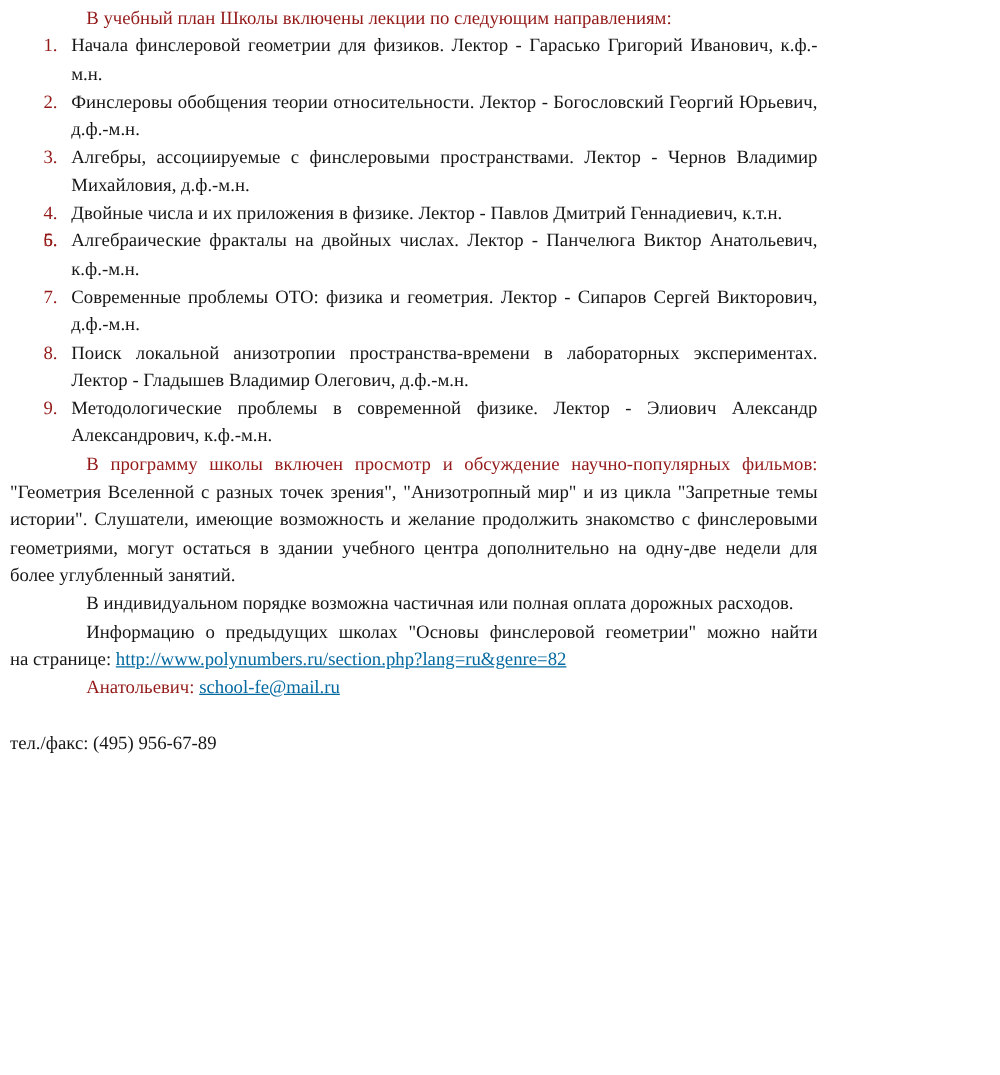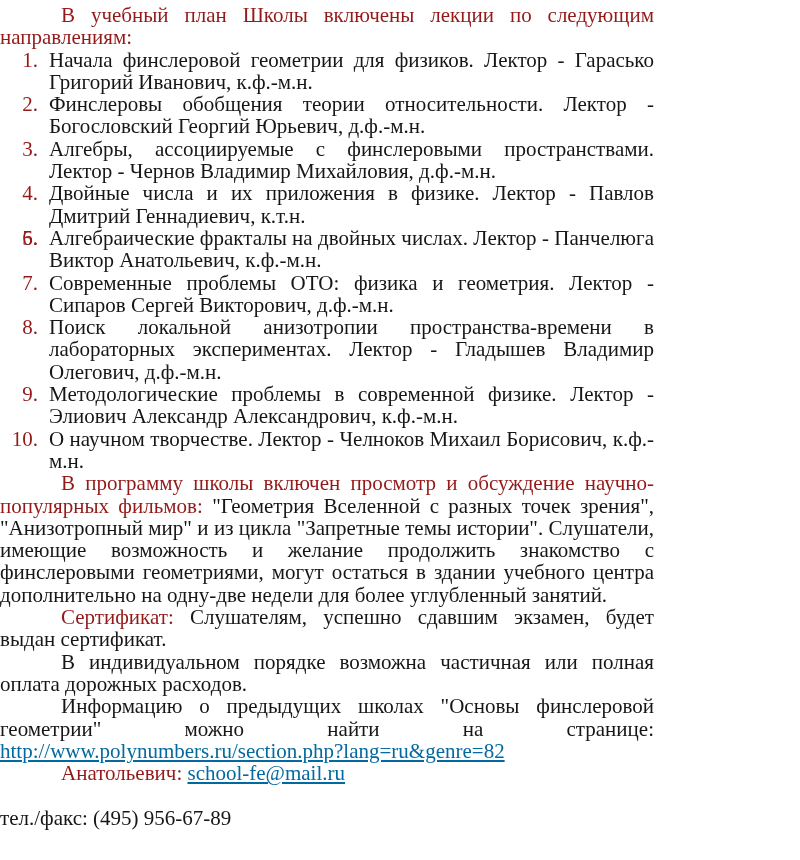--- a/index.html
+++ b/index.html
@@ -1,22 +1,22 @@
 <!DOCTYPE html>
 <html><head>
 <meta charset="utf-8">
 <style>
   html, body { margin:0; padding:0; background:#ffffff; }
   .doc {
     box-sizing:border-box;
     width:660px;
     min-height:860px;
-    padding:4px 6px 0 0;
+    padding:4px 6px 0 8px;
     font-family:"Liberation Serif","DejaVu Serif",serif;
-    font-size:21px;
+    font-size:15px;
     line-height:22.3px;
     color:#161616;
     text-align:justify;
   }
   .para { margin:0; text-indent:61px; }
   .red  { color:#941919; }
   .li   { position:relative; padding-left:49px; margin:0; }
   .num  { position:absolute; left:0; top:0; width:38px; text-align:right; color:#941919; }
   a.link { color:#0369a1; text-decoration:underline; cursor:pointer; }
 </style>
@@ -29,27 +29,25 @@
 
   <div class="li"><span class="num">1.</span><span>Начала финслеровой геометрии для физиков. Лектор - Гарасько Григорий Иванович, к.ф.-м.н.</span></div>
   <div class="li"><span class="num">2.</span><span>Финслеровы обобщения теории относительности. Лектор - Богословский Георгий Юрьевич, д.ф.-м.н.</span></div>
   <div class="li"><span class="num">3.</span><span>Алгебры, ассоциируемые с финслеровыми пространствами. Лектор - Чернов Владимир Михайловия, д.ф.-м.н.</span></div>
   <div class="li"><span class="num">4.</span><span>Двойные числа и их приложения в физике. Лектор - Павлов Дмитрий Геннадиевич, к.т.н.</span></div>
   <div class="li"><span class="num">5.</span></div>
   <div class="li"><span class="num">6.</span><span>Алгебраические фракталы на двойных числах. Лектор - Панчелюга Виктор Анатольевич, к.ф.-м.н.</span></div>
   <div class="li"><span class="num">7.</span><span>Современные проблемы ОТО: физика и геометрия. Лектор - Сипаров Сергей Викторович, д.ф.-м.н.</span></div>
   <div class="li"><span class="num">8.</span><span>Поиск локальной анизотропии пространства-времени в лабораторных экспериментах. Лектор - Гладышев Владимир Олегович, д.ф.-м.н.</span></div>
   <div class="li"><span class="num">9.</span><span>Методологические проблемы в современной физике. Лектор - Элиович Александр Александрович, к.ф.-м.н.</span></div>
-  <div class="li"><span class="num">10.</span><span>О научном творчестве. Лектор - Челноков Михаил Борисович, к.ф.-м.н.</span></div>
 
 
   <p class="para"><span class="red">В программу школы включен просмотр и обсуждение научно-популярных фильмов:</span><span> "Геометрия Вселенной с разных точек зрения", "Анизотропный мир" и из цикла "Запретные темы истории". Слушатели, имеющие возможность и желание продолжить знакомство с финслеровыми геометриями, могут остаться в здании учебного центра дополнительно на одну-две недели для более углубленный занятий.</span></p>
 
 
-  <p class="para"><span class="red">Сертификат:</span><span> Слушателям, успешно сдавшим экзамен, будет выдан сертификат.</span></p>
 
 
   <p class="para"><span>В индивидуальном порядке возможна частичная или полная оплата дорожных расходов.</span></p>
 
   <p class="para"><span>Информацию о предыдущих школах "Основы финслеровой геометрии" можно найти на&nbsp;странице: </span><a class="link">http://www.polynumbers.ru/section.php?lang=ru&amp;genre=82</a></p>
 
   <p class="para"><span class="red">Анатольевич:</span> <a class="link">school-fe@mail.ru</a></p>
 
   <p class="para"><br><span>тел./факс: (495) 956-67-89</span></p>
 

